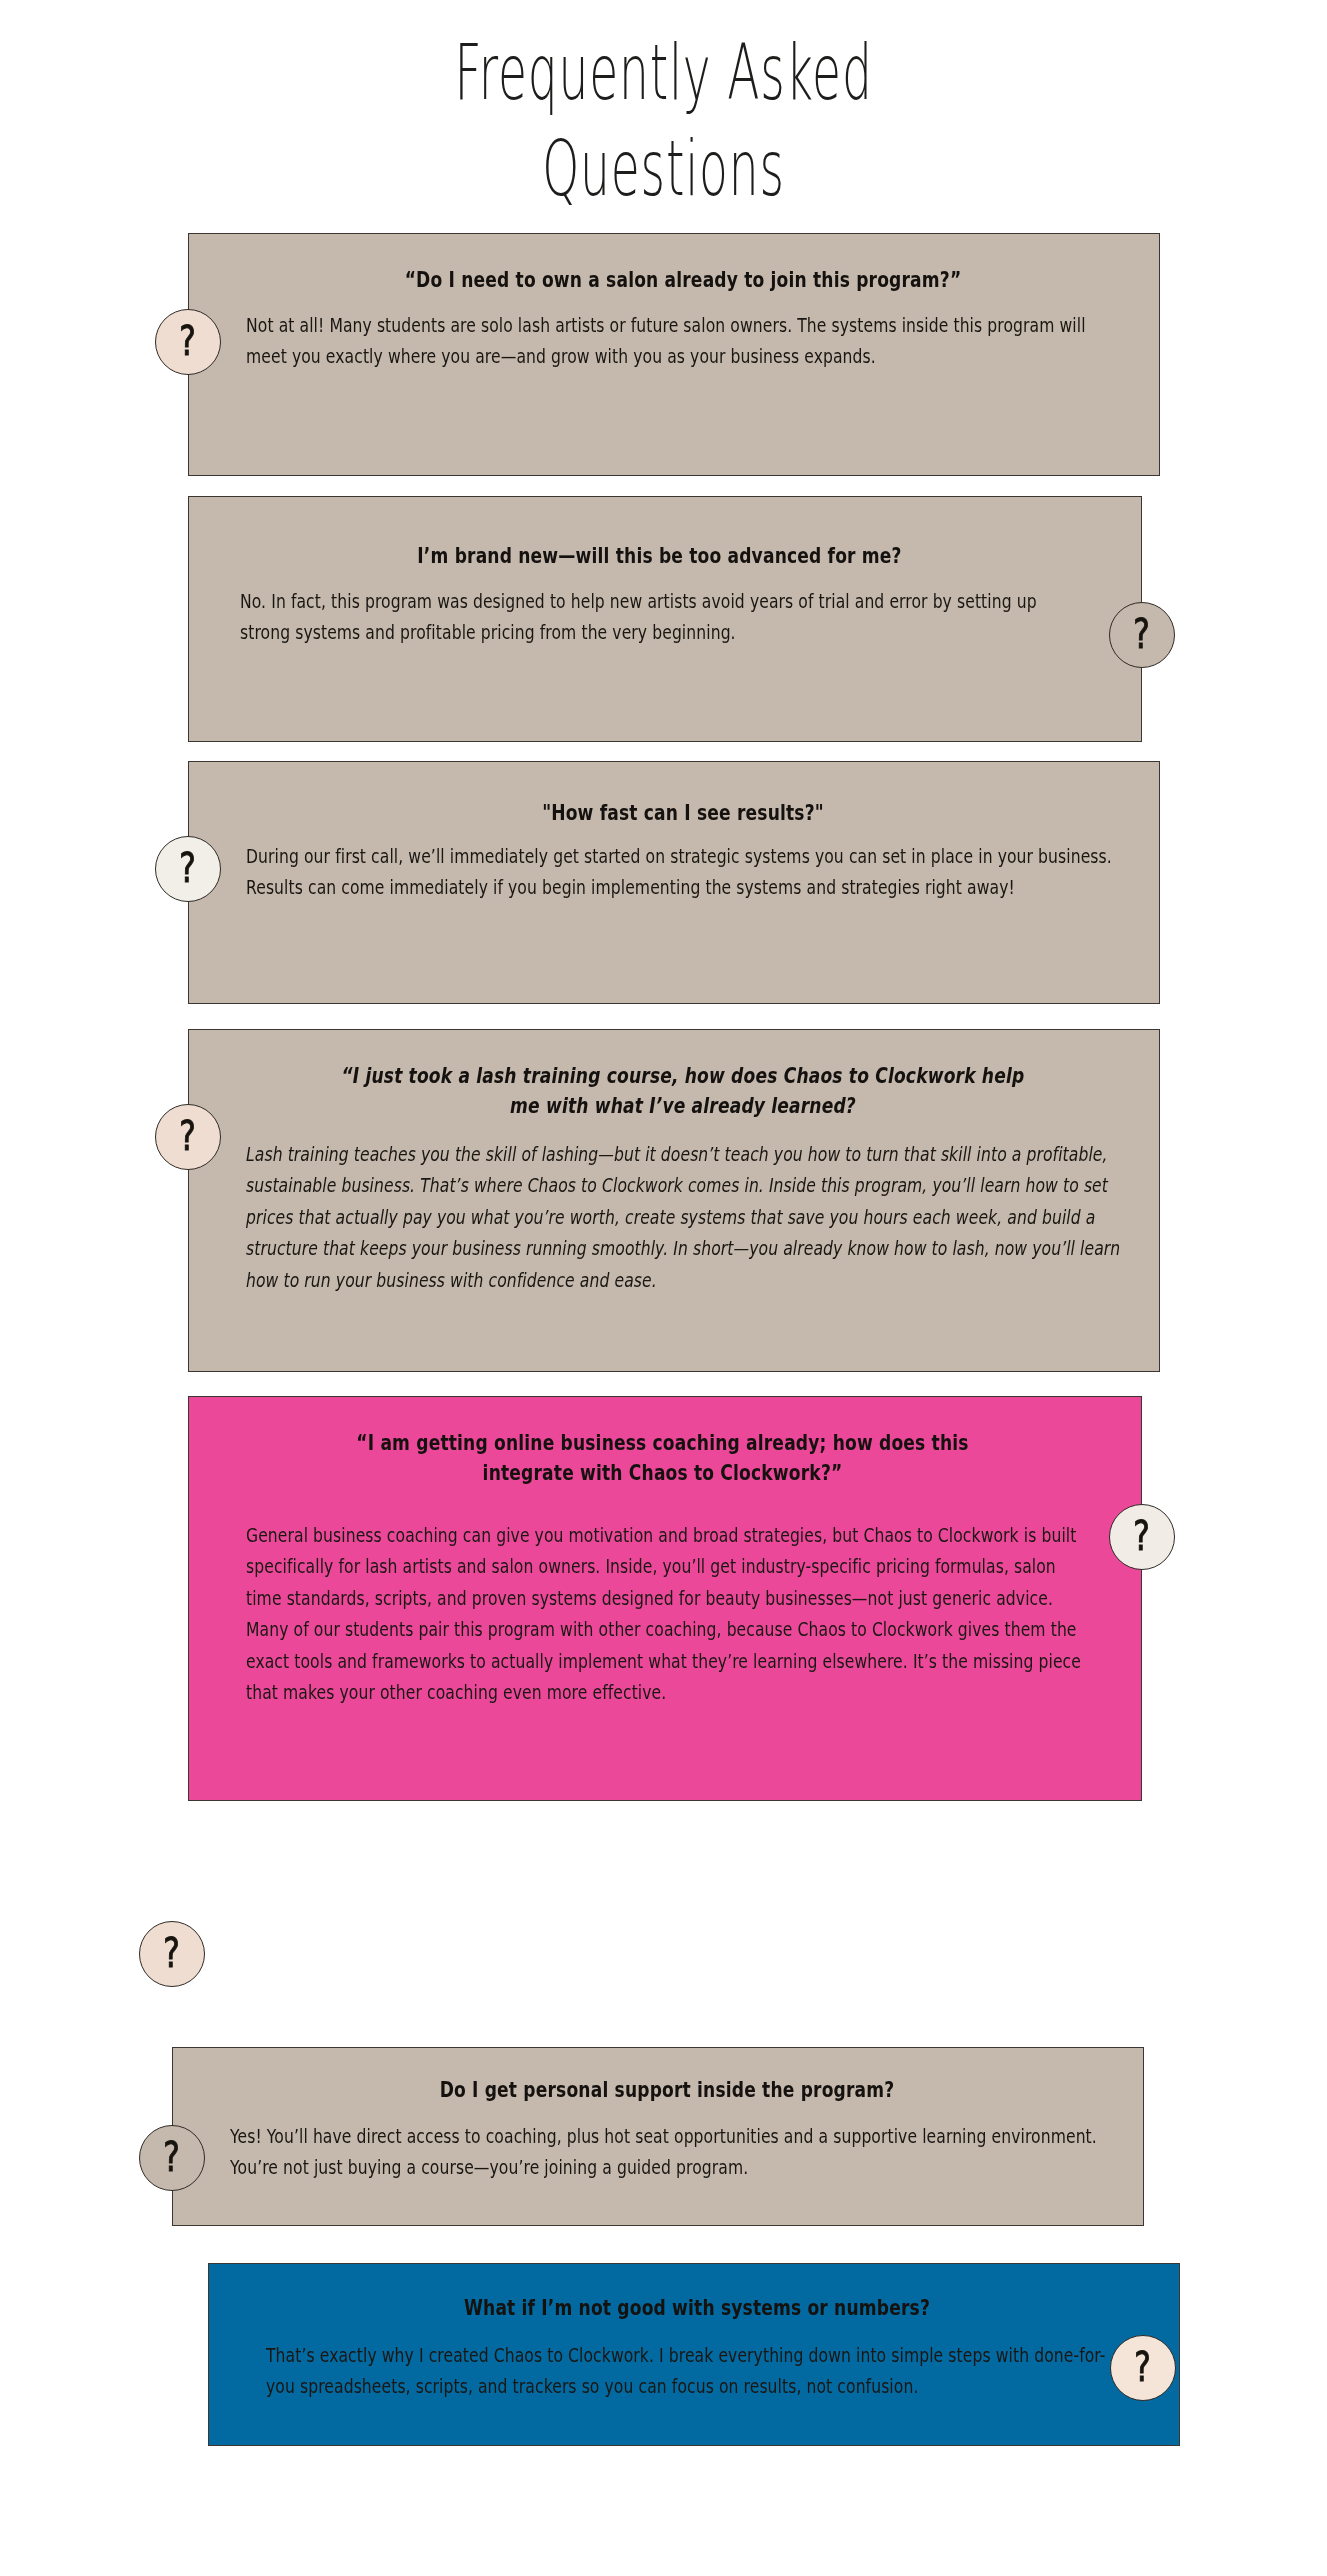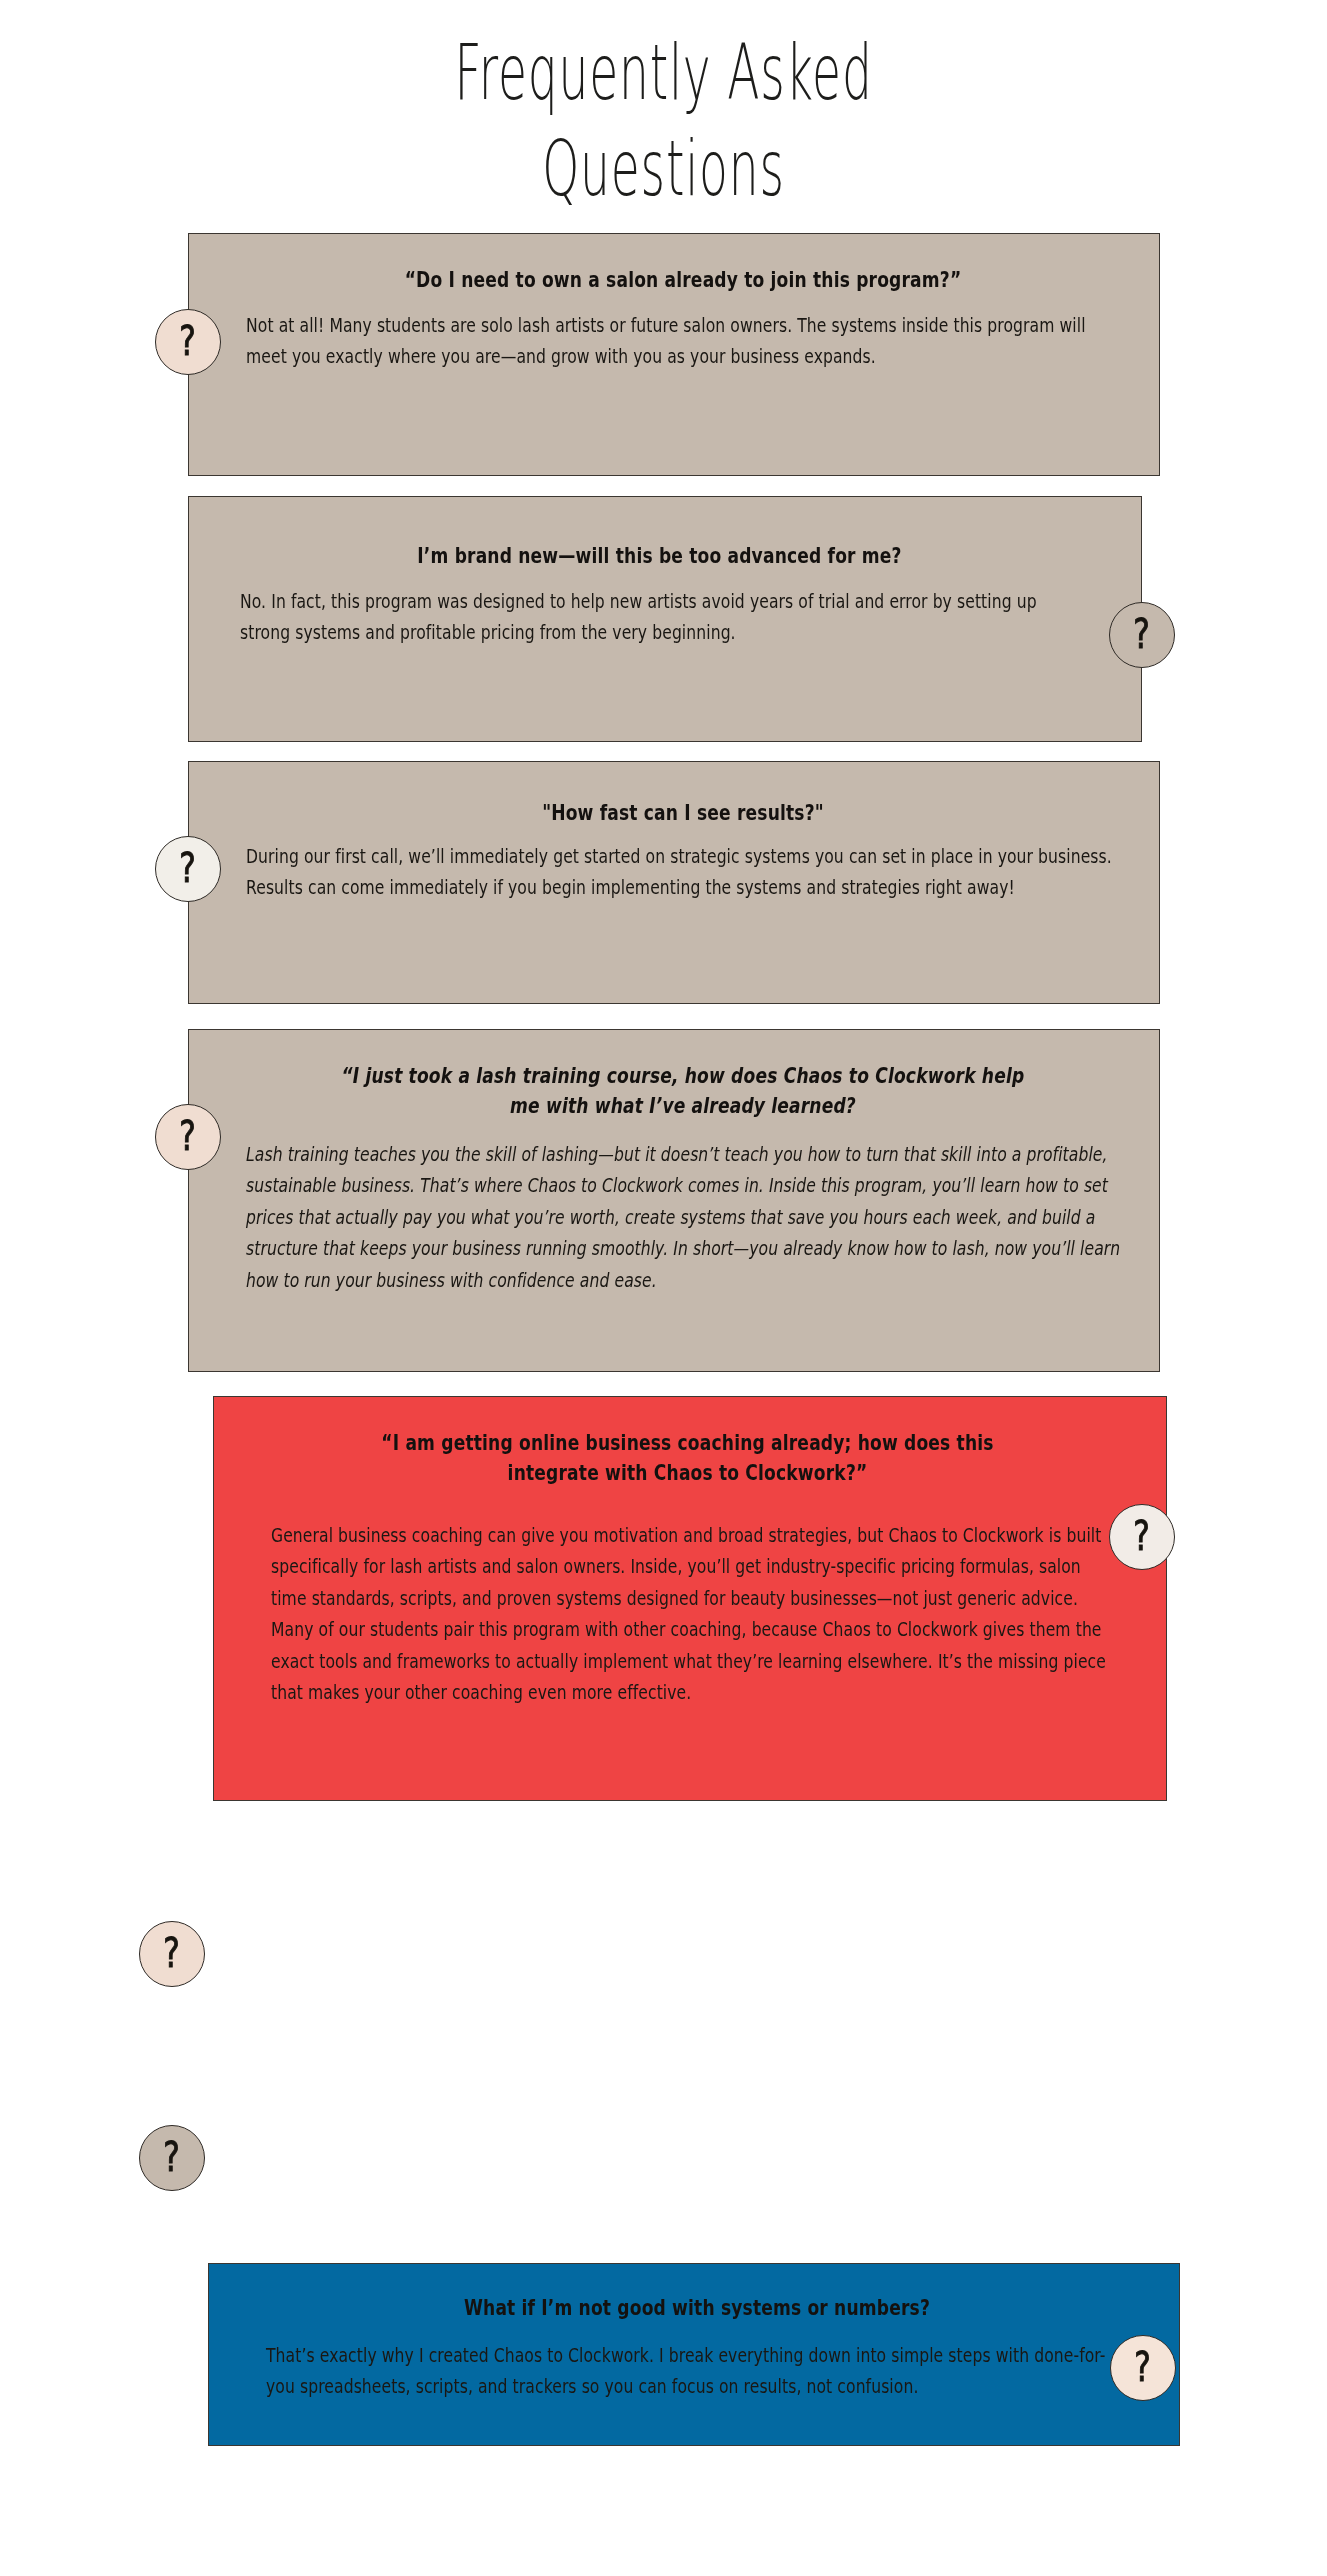--- a/index.html
+++ b/index.html
@@ -126,29 +126,33 @@
     <div class="faq-badge" style="top: 836px; left: 155px; background: rgb(242, 239, 233);">
       <span class="qmark">?</span>
     </div>
     <div class="faq-card" style="left: 188px; top: 1029px; width: 972px; height: 343px; background: rgb(197, 185, 173); border-color: rgb(59, 54, 49); font-style: italic;">
       <div class="faq-question" style="position: absolute; left: 57px; right: 39px; top: 31px;">“I just took a lash training course, how does Chaos to Clockwork help me with what I’ve already learned?</div>
       <div class="faq-answer" style="position: absolute; left: 57px; top: 109px; width: 1088px;">Lash training teaches you the skill of lashing—but it doesn’t teach you how to turn that skill into a profitable, sustainable business. That’s where Chaos to Clockwork comes in. Inside this program, you’ll learn how to set prices that actually pay you what you’re worth, create systems that save you hours each week, and build a structure that keeps your business running smoothly. In short—you already know how to lash, now you’ll learn how to run your business with confidence and ease.</div>
     </div>
     <div class="faq-badge" style="top: 1104px; left: 155px; background: rgb(240, 221, 209);">
       <span class="qmark">?</span>
     </div>
-    <div class="faq-card" style="left: 188px; top: 1396px; width: 954px; height: 405px; background: #ef4444; border-color: rgb(59, 54, 49); margin-left: 25px;">
+    <div class="faq-card" style="left: 188px; top: 1396px; width: 954px; height: 405px; background: #ec4899; border-color: rgb(59, 54, 49);">
       <div class="faq-question" style="position: absolute; left: 57px; right: 62px; top: 31px;">“I am getting online business coaching already; how does this integrate with Chaos to Clockwork?”</div>
       <div class="faq-answer" style="position: absolute; left: 57px; top: 123px; width: 1038px;">General business coaching can give you motivation and broad strategies, but Chaos to Clockwork is built specifically for lash artists and salon owners. Inside, you’ll get industry-specific pricing formulas, salon time standards, scripts, and proven systems designed for beauty businesses—not just generic advice. Many of our students pair this program with other coaching, because Chaos to Clockwork gives them the exact tools and frameworks to actually implement what they’re learning elsewhere. It’s the missing piece that makes your other coaching even more effective.</div>
     </div>
     <div class="faq-badge" style="top: 1504px; left: 1109px; background: rgb(242, 236, 231);">
       <span class="qmark">?</span>
     </div>
     <div class="faq-badge" style="top: 1921px; left: 139px; background: rgb(240, 221, 209);">
       <span class="qmark">?</span>
+    </div>
+    <div class="faq-card" style="left: 172px; top: 2047px; width: 972px; height: 179px; background: rgb(197, 185, 173); border-color: rgb(59, 54, 49);">
+      <div class="faq-question" style="position: absolute; left: 57px; right: 39px; top: 27px;">Do I get personal support inside the program?</div>
+      <div class="faq-answer" style="position: absolute; left: 57px; top: 73px; width: 1088px;">Yes! You’ll have direct access to coaching, plus hot seat opportunities and a supportive learning environment. You’re not just buying a course—you’re joining a guided program.</div>
     </div>
     <div class="faq-badge" style="top: 2125px; left: 139px; background: rgb(197, 185, 173);">
       <span class="qmark">?</span>
     </div>
     <div class="faq-card" style="left: 172px; top: 2263px; width: 972px; height: 183px; background: #0369a1; border-color: rgb(59, 54, 49); margin-left: 36px;">
       <div class="faq-question" style="position: absolute; left: 57px; right: 51px; top: 29px;">What if I’m not good with systems or numbers?</div>
       <div class="faq-answer" style="position: absolute; left: 57px; top: 76px; width: 1073px;">That’s exactly why I created Chaos to Clockwork. I break everything down into simple steps with done-for-you spreadsheets, scripts, and trackers so you can focus on results, not confusion.</div>
     </div>
     <div class="faq-badge" style="top: 2335px; left: 1110px; background: rgb(245, 228, 216);">
       <span class="qmark">?</span>

